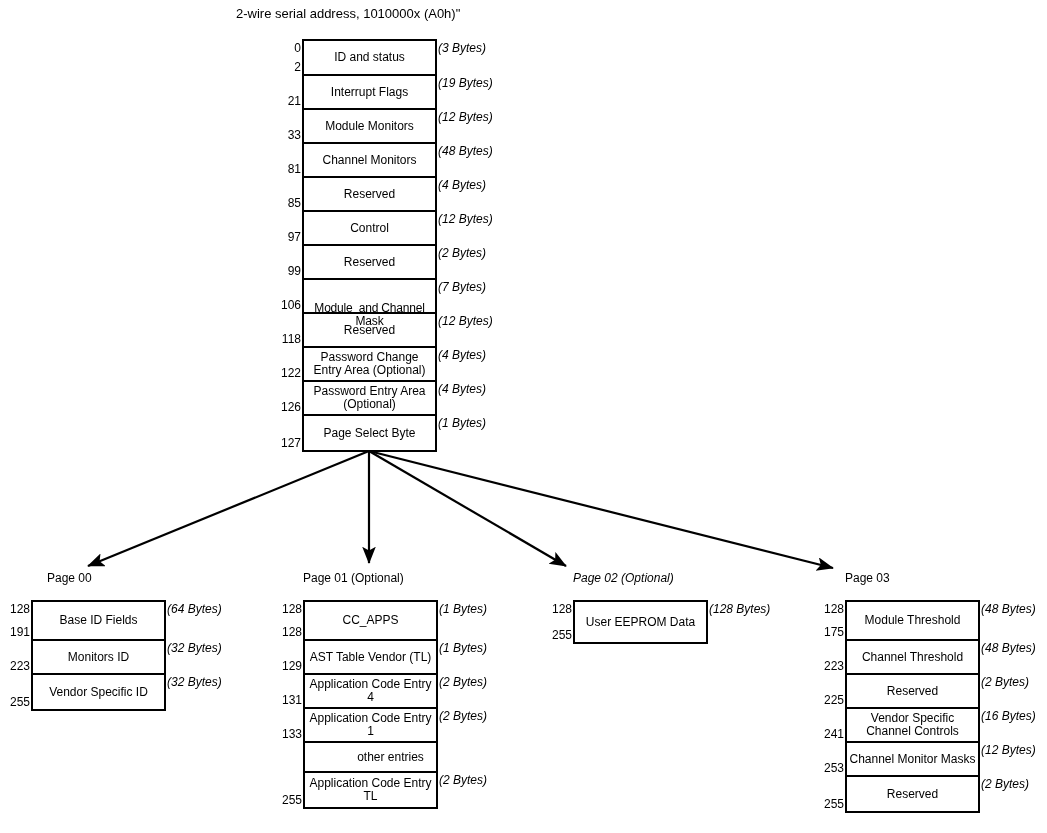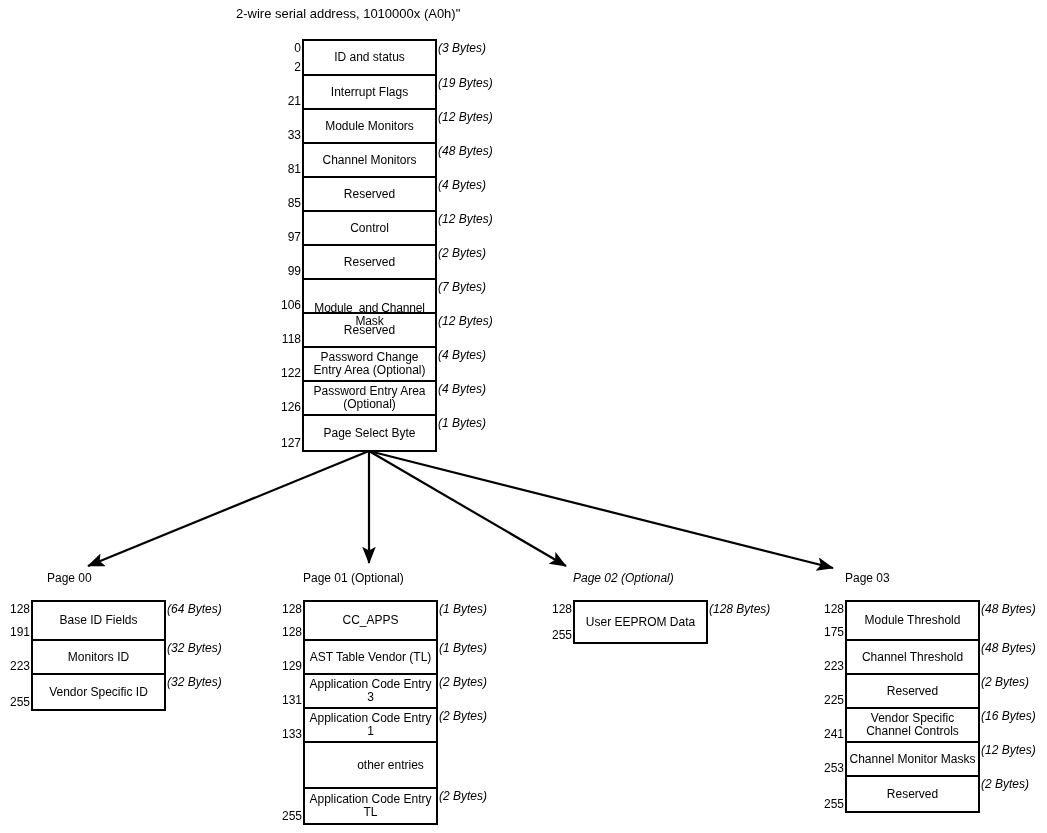--- a/index.html
+++ b/index.html
@@ -212,29 +212,29 @@
         <span class="row-label">CC_APPS</span>
         <span class="bytes">(1 Bytes)</span>
       </div>
       <div class="mem-row" style="height: 34px;">
         <span class="addr bot">129</span>
         <span class="row-label">AST Table Vendor (TL)</span>
         <span class="bytes">(1 Bytes)</span>
       </div>
       <div class="mem-row" style="height: 34px;">
         <span class="addr bot">131</span>
-        <span class="row-label">Application Code Entry 3</span>
+        <span class="row-label">Application Code Entry 4</span>
         <span class="bytes">(2 Bytes)</span>
       </div>
       <div class="mem-row" style="height: 34px;">
         <span class="addr bot">133</span>
         <span class="row-label">Application Code Entry 1</span>
         <span class="bytes">(2 Bytes)</span>
       </div>
-      <div class="mem-row" style="height: 46px; padding-left: 40px;">
+      <div class="mem-row" style="height: 30px; padding-left: 40px;">
         <span class="row-label">other entries</span>
       </div>
       <div class="mem-row" style="height: 34px;">
         <span class="addr bot">255</span>
         <span class="row-label">Application Code Entry TL</span>
         <span class="bytes">(2 Bytes)</span>
       </div>
     </div>
 </div>
 

